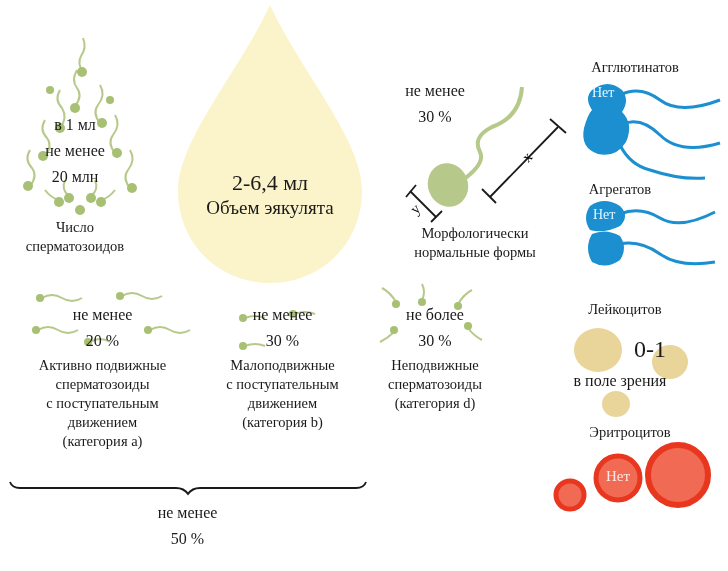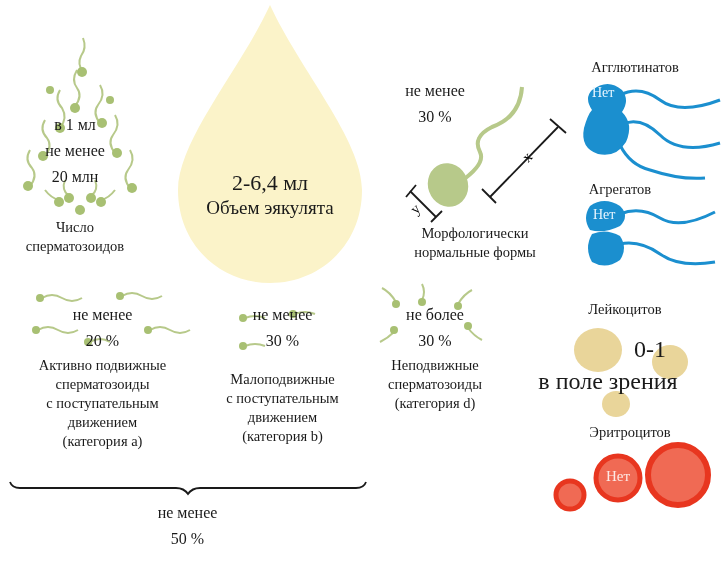--- a/index.html
+++ b/index.html
@@ -177,21 +177,21 @@
       <div>сперматозоиды</div>
       <div>с поступательным</div>
       <div>движением</div>
       <div>(категория a)</div>
     </div>
   </div>
 
   <div class="abs center" style="left:200px;top:302px;width:165px;">
     <div class="big">не менее</div>
     <div class="big">30 %</div>
-    <div class="small" style="margin-top:16px;">
+    <div class="small" style="margin-top:2px;">
       <div>Малоподвижные</div>
       <div>с поступательным</div>
       <div>движением</div>
       <div>(категория b)</div>
     </div>
   </div>
 
   <div class="abs center" style="left:360px;top:302px;width:150px;">
     <div class="big">не более</div>
     <div class="big">30 %</div>
@@ -214,21 +214,21 @@
 </div>
 
 <div>
   <div class="abs center small" style="left:555px;top:300px;width:140px;">Лейкоцитов</div>
   <svg width="140" height="100" style="left:570px;top:320px;" viewBox="0 0 140 100">
     <ellipse cx="28" cy="30" rx="24" ry="22" fill="#e9d59a"></ellipse>
     <ellipse cx="100" cy="42" rx="18" ry="17" fill="#e9d59a"></ellipse>
     <ellipse cx="46" cy="84" rx="14" ry="13" fill="#e9d59a"></ellipse>
   </svg>
   <div class="abs center" style="left:560px;top:335px;width:180px;font-size:24px;line-height:28px;">0-1</div>
-  <div class="abs center" style="left:508px;top:367px;width:200px;font-size:24px;line-height:28px;">в поле зрения</div>
+  <div class="abs center" style="left:520px;top:367px;width:200px;font-size:16px;line-height:28px;">в поле зрения</div>
 </div>
 
 <div>
   <div class="abs center small" style="left:560px;top:423px;width:140px;">Эритроцитов</div>
   <svg width="170" height="80" style="left:550px;top:443px;" viewBox="0 0 170 80">
     <circle cx="20" cy="52" r="14" fill="#f06a54" stroke="#e8361f" stroke-width="5"></circle>
     <circle cx="68" cy="35" r="22" fill="#f06a54" stroke="#e8361f" stroke-width="5"></circle>
     <circle cx="128" cy="32" r="30" fill="#f06a54" stroke="#e8361f" stroke-width="6"></circle>
   </svg>
   <div class="abs center" style="left:590px;top:468px;width:56px;font-size:15px;color:#fdeae6;">Нет</div>

